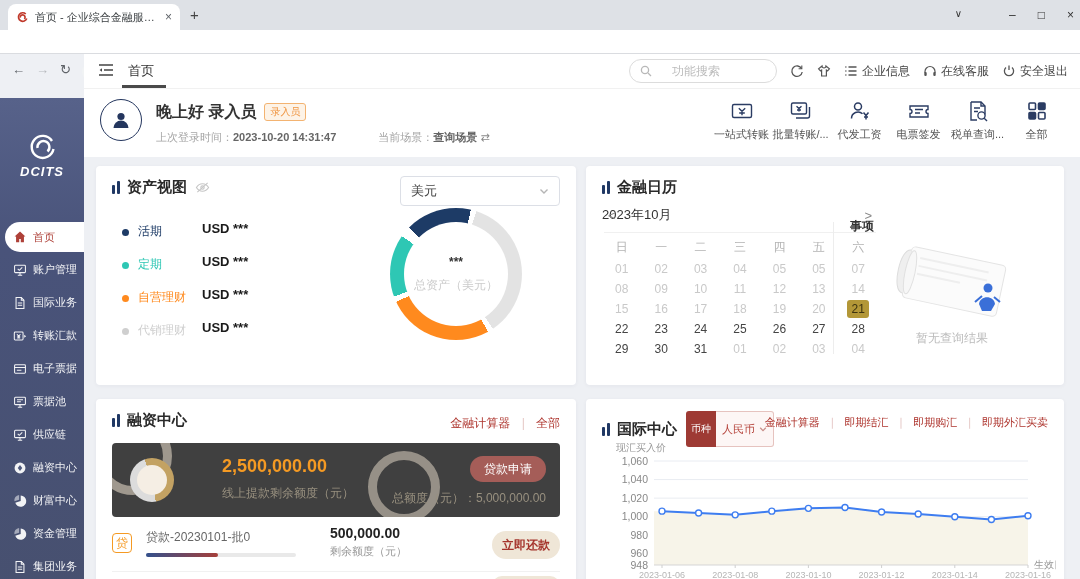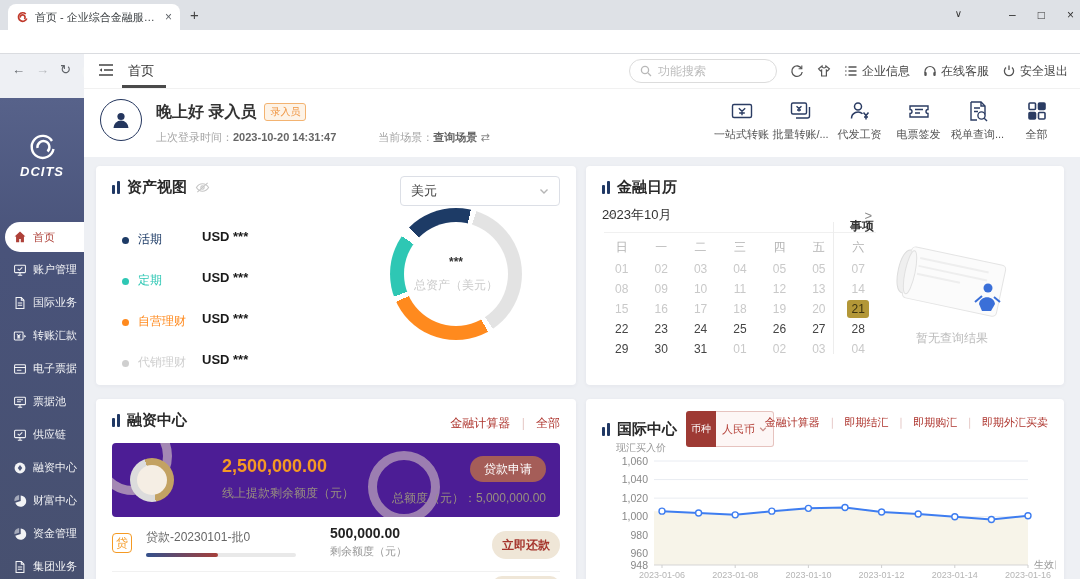--- a/index.html
+++ b/index.html
@@ -38,21 +38,21 @@
   .mitem.active { background:#fff; margin-left:5px; padding-left:8px; border-radius:16px 0 0 16px; color:#ae4038; height:30px; margin-top:2px; margin-bottom:1px; }
 
   
   #appbar { position:absolute; left:84px; top:54px; width:996px; height:34px; background:#fff; }
   #burger { position:absolute; left:14px; top:9px; width:16px; height:14px; color:#444; }
   #pagetab { position:absolute; left:44px; top:8px; font-size:13px; color:#333; }
   #pagetab-line { position:absolute; left:38px; top:31px; width:44px; height:3px; background:#4a4a4a; }
   #appbar-right { position:absolute; right:12px; top:5px; display:flex; align-items:center; gap:13px; }
   #searchbox { width:148px; height:24px; border:1px solid #dcdcdc; border-radius:12px; display:flex; align-items:center; padding:0 10px; }
   #searchbox .ic { width:12px; height:12px; color:#b8b8b8; flex:0 0 12px; }
-  #searchbox input { border:0; outline:0; width:100px; font-size:12px; margin-left:6px; color:#333; background:transparent; }
+  #searchbox input { border:0; outline:0; width:100px; font-size:12px; margin-left:20px; color:#333; background:transparent; }
   #searchbox input::placeholder { color:#bcbcbc; }
   .hbtn { display:flex; align-items:center; gap:4px; font-size:12px; color:#444; cursor:pointer; }
   .hbtn .ic { width:14px; height:14px; color:#555; }
 
   
   #welcome { position:absolute; left:84px; top:88px; width:996px; height:69px; background:#fff; border-top:1px solid #f1f1f1; }
   #avatar { position:absolute; left:16px; top:10px; width:42px; height:42px; border:1.5px solid #24365e; border-radius:50%; display:flex; align-items:center; justify-content:center; color:#24365e; }
   #avatar .ic { width:22px; height:22px; }
   #greet { position:absolute; left:72px; top:13px; font-size:16px; font-weight:700; color:#333; }
   #rolebadge { display:inline-block; margin-left:8px; vertical-align:2px; font-size:10px; font-weight:400; color:#ef9440; background:#fdf3e7; border:1px solid #f3b371; border-radius:3px; padding:1px 5px; }
@@ -74,21 +74,21 @@
   .plinks { position:absolute; right:16px; font-size:12px; color:#ae352e; display:flex; align-items:center; }
   .plinks span { cursor:pointer; }
   .plinks .sep { color:#dcb6b3; margin:0 7px; cursor:default; }
 
   
   #p-asset { left:96px; top:166px; width:480px; height:219px; }
   #asset-eye { width:15px; height:15px; color:#c6c6c6; margin-left:8px; cursor:pointer; }
   #cur-select { position:absolute; right:16px; top:10px; width:160px; height:30px; border:1px solid #dcdfe6; border-radius:4px; display:flex; align-items:center; padding:0 10px; font-size:13px; color:#444; cursor:pointer; }
   #cur-select .chv { margin-left:auto; width:10px; height:10px; color:#b5b5b5; }
   #asset-legend { position:absolute; left:26px; top:57px; }
-  .leg { position:relative; height:33px; width:190px;margin-top:8px; }
+  .leg { position:relative; height:33px; width:190px; }
   .leg .dot { position:absolute; left:0; top:6px; width:7px; height:7px; border-radius:50%; }
   .leg .lbl { position:absolute; left:16px; top:0px; font-size:12px; }
   .leg .val { position:absolute; left:80px; top:-2px; font-size:13px; font-weight:700; color:#1a1a1a; }
   #donut-wrap { position:absolute; left:294px; top:42px; width:132px; height:132px; }
   #donut { position:absolute; inset:0; border-radius:50%; }
   #donut::after { content:""; position:absolute; inset:14px; background:#fff; border-radius:50%; }
   #donut-center { position:absolute; inset:0; display:flex; flex-direction:column; align-items:center; justify-content:center; z-index:2; }
   #donut-center .v { font-size:12px; font-weight:700; color:#333; }
   #donut-center .l { font-size:12px; color:#ccc; margin-top:8px; }
 
@@ -109,21 +109,21 @@
   .dcell.selected i { position:relative; z-index:1; font-style:normal; }
   .dcell i { font-style:normal; }
   #cal-vline { position:absolute; left:247px; top:56px; width:1px; height:132px; background:#ededed; }
   #events-label { position:absolute; left:264px; top:52px; font-size:12px; font-weight:700; color:#333; }
   #empty-illus { position:absolute; left:290px; top:70px; width:160px; height:92px; }
   #empty-text { position:absolute; left:266px; top:164px; width:200px; text-align:center; font-size:12px; color:#bbb; }
 
   
   #p-fin { left:96px; top:399px; width:480px; height:220px; }
   #p-fin .plinks { top:16px; }
-  #fin-banner { position:absolute; left:16px; top:44px; width:448px; height:74px; background:#4c1d95; border-radius:4px; overflow:hidden; }
+  #fin-banner { position:absolute; left:16px; top:44px; width:448px; height:74px; background:#404040; border-radius:4px; overflow:hidden; }
   #fin-banner::before { content:""; position:absolute; left:-18px; top:-26px; width:60px; height:60px; border:9px solid #ece0cd; border-radius:50%; opacity:.55; }
   #fin-banner::after { content:""; position:absolute; right:120px; top:8px; width:54px; height:54px; border:9px solid #ece0cd; border-radius:50%; opacity:.5; }
   #fin-donut { position:absolute; left:18px; top:15px; width:44px; height:44px; border-radius:50%; z-index:1; }
   #fin-donut::after { content:""; position:absolute; inset:7px; background:#f5eee4; border-radius:50%; }
   #fin-amount { position:absolute; left:110px; top:13px; font-size:18px; font-weight:700; color:#f59a23; z-index:1; }
   #fin-amount-lbl { position:absolute; left:110px; top:42px; font-size:12px; color:#98907f; z-index:1; }
   #fin-apply { position:absolute; right:14px; top:13px; width:76px; height:26px; background:#a55d58; color:#fff; font-size:12px; border-radius:13px; display:flex; align-items:center; justify-content:center; cursor:pointer; z-index:1; }
   #fin-total { position:absolute; right:14px; top:47px; font-size:12px; color:#98907f; z-index:1; }
   #loan { position:absolute; left:16px; top:130px; right:16px; height:44px; }
   #loan-tag { position:absolute; left:0; top:4px; width:20px; height:20px; border:1px solid #f59a23; border-radius:4px; color:#f59a23; font-size:12px; display:flex; align-items:center; justify-content:center; }

